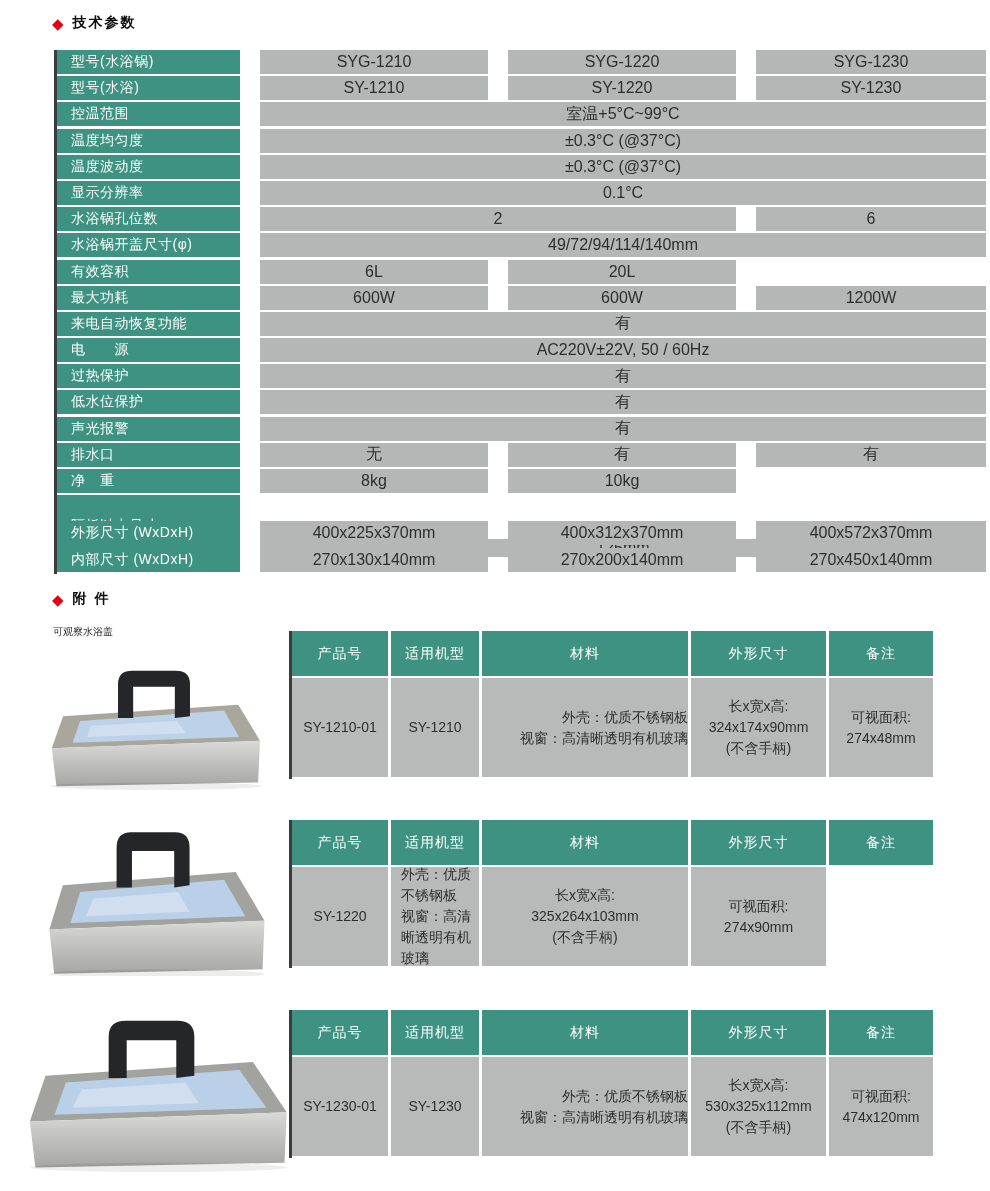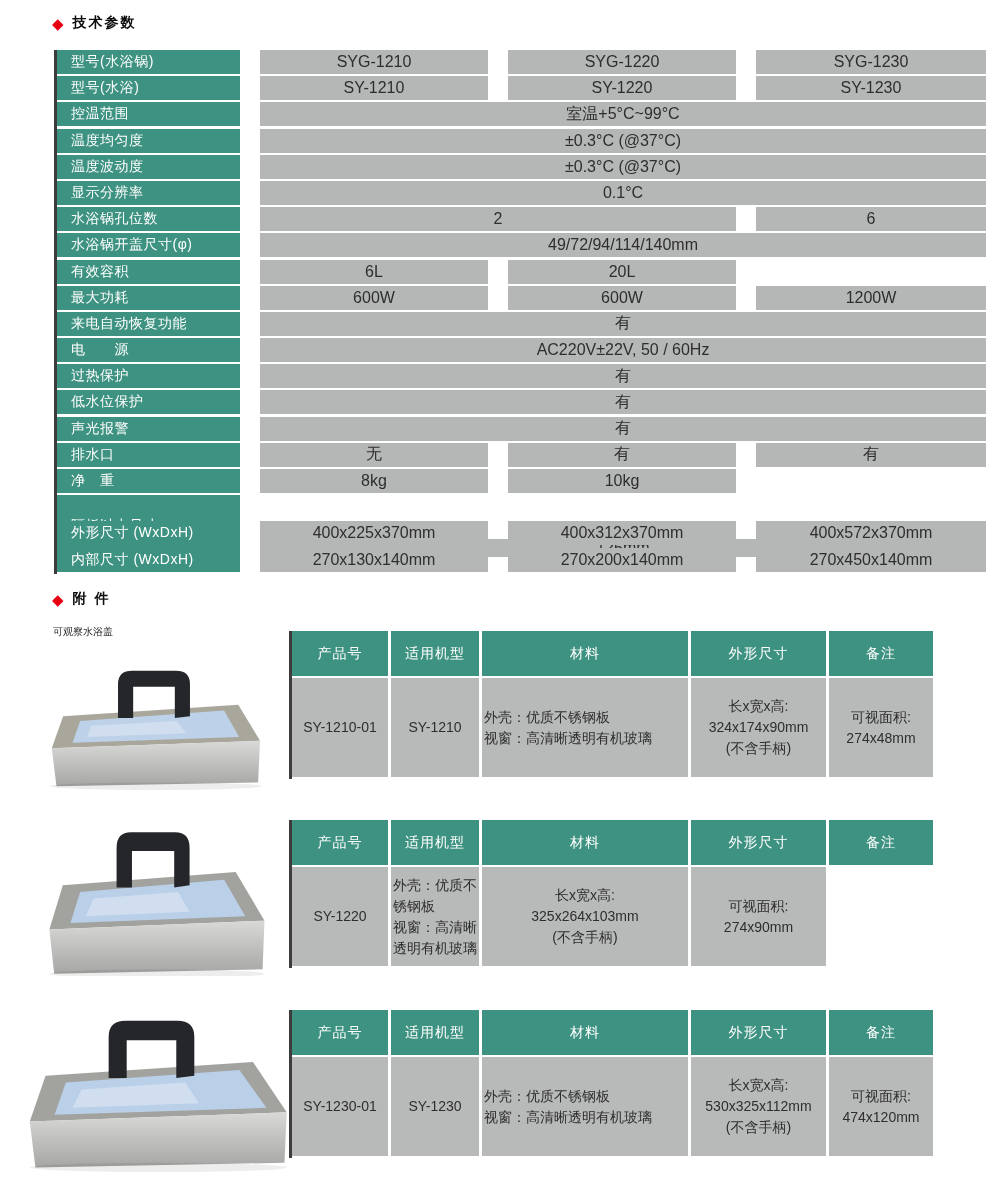--- a/index.html
+++ b/index.html
@@ -41,21 +41,21 @@
   }
   .acc-head-cell{
     background:#3E9281;color:#fff;font-size:14px;height:45px;
     display:flex;align-items:center;justify-content:center;letter-spacing:1px;
   }
   .acc-body-cell{
     background:#B8B9B9;color:#2e2e2e;font-size:14px;height:99px;
     display:flex;flex-direction:column;align-items:center;justify-content:center;
     line-height:1.5;text-align:center;
   }
-  .acc-body-cell.left{align-items:flex-start;padding-left:2px;box-sizing:border-box;text-align:left;}
+  .acc-body-cell.left{align-items:flex-end;padding-left:10px;box-sizing:border-box;text-align:left;}
 
   
   .product-img{position:absolute;}
 </style>
 </head>
 <body>
 
 <div class="section-title" id="title-tech">
   <span class="diamond">◆</span>
   <span class="ttl">技术参数</span>

